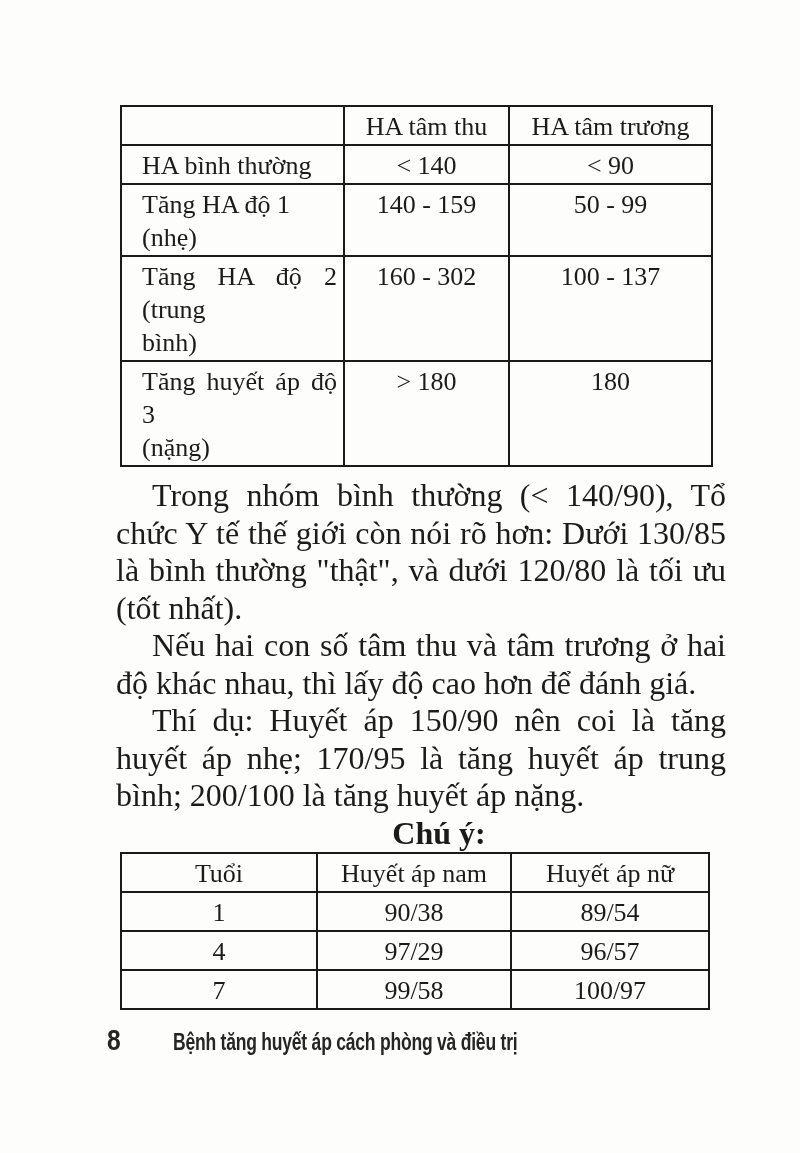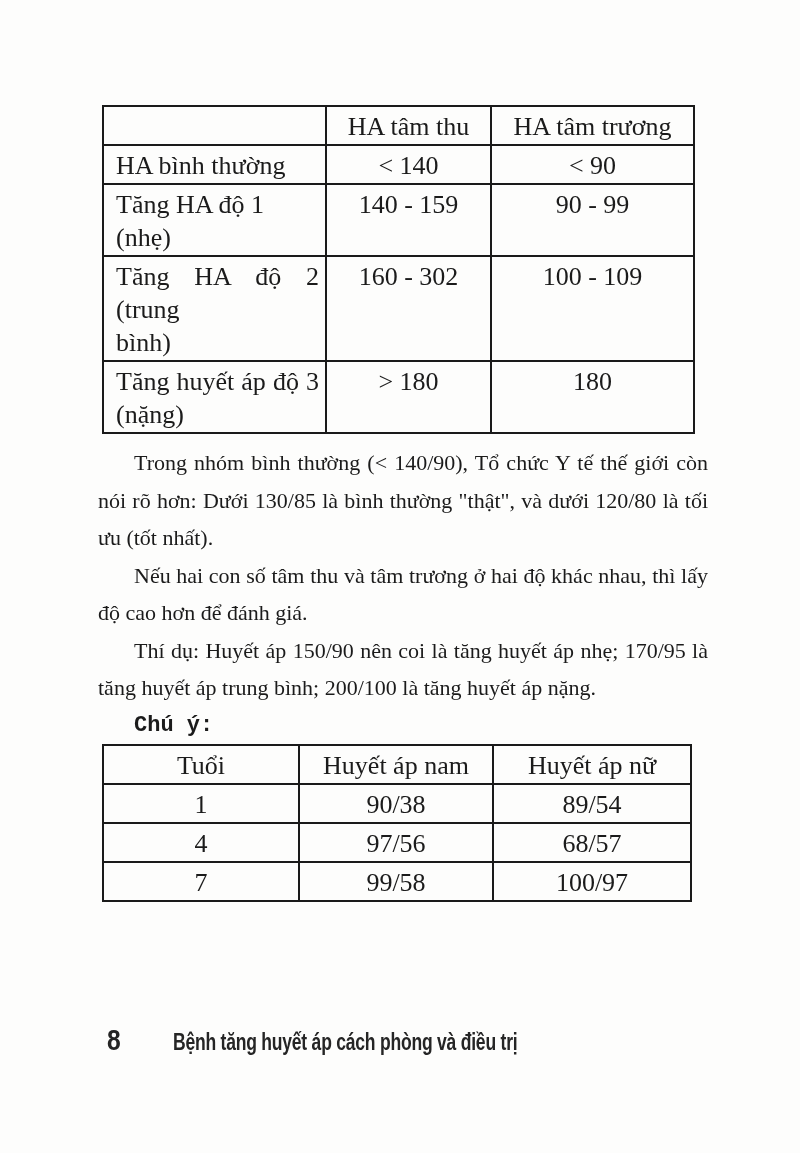--- a/index.html
+++ b/index.html
@@ -12,60 +12,60 @@
     overflow: hidden;
   }
   .page {
     position: relative;
     width: 800px;
     height: 1153px;
     background: #fdfdfc;
   }
   .content {
     position: absolute;
-    left: 98px;
+    left: 116px;
     top: 105px;
     width: 610px;
   }
   table {
     border-collapse: collapse;
     margin-left: 4px;
     table-layout: fixed;
   }
   .t1 { width: 591px; }
   .t2 { width: 588px; }
   th, td {
     border: 2px solid #1a1a1a;
     font-weight: normal;
     font-size: 26px;
     line-height: 33px;
     text-align: center;
     vertical-align: top;
     padding: 3px 6px 1px 6px;
     overflow: hidden;
   }
-  .t1 .c1 { text-align: left; padding-left: 12px; }
+  .t1 .c1 { text-align: left; padding-left: 20px; }
   .t1 tr.hr  { height: 37px; }
   .t1 tr.r1  { height: 36px; }
   .t1 tr.r2  { height: 35px; }
   .t1 tr.rw  { height: 66px; }
   .t1 .wrapcell {
     white-space: pre-line;
     text-align: justify;
     text-align-last: justify;
   }
   .t2 tr { height: 35px; margin-top: 6px; }
   .paras { margin-top: 10px; }
   .para, .note {
-    font-size: 22px;
+    font-size: 32px;
     line-height: 37.5px;
     text-align: justify;
     text-indent: 36px;
   }
-  .note { font-weight: bold; text-align: left; font-family: Liberation Mono, monospace; }
+  .note { font-weight: bold; text-align: center; }
   .footer {
     position: absolute;
     left: 107px;
     top: 1024px;
     display: flex;
     align-items: baseline;
     gap: 50px;
     font-family: "Liberation Sans", "DejaVu Sans", sans-serif;
     font-weight: bold;
     color: #252525;
@@ -102,27 +102,27 @@
           <th>HA tâm trương</th>
         </tr>
         <tr class="r1">
           <td class="c1">HA bình thường</td>
           <td>&lt; 140</td>
           <td>&lt; 90</td>
         </tr>
         <tr class="r2">
           <td class="c1">Tăng HA độ 1 (nhẹ)</td>
           <td>140 - 159</td>
-          <td>90 - 99</td>
+          <td>50 - 99</td>
         </tr>
         <tr class="rw">
           <td class="c1 wrapcell">Tăng HA độ 2 (trung
 bình)</td>
           <td>160 - 302</td>
-          <td>100 - 109</td>
+          <td>100 - 137</td>
         </tr>
         <tr class="rw">
           <td class="c1 wrapcell">Tăng huyết áp độ 3
 (nặng)</td>
           <td>&gt; 180</td>
           <td>180</td>
         </tr>
       </tbody>
     </table>
 
@@ -145,22 +145,22 @@
           <th>Huyết áp nam</th>
           <th>Huyết áp nữ</th>
         </tr>
         <tr>
           <td>1</td>
           <td>90/38</td>
           <td>89/54</td>
         </tr>
         <tr>
           <td>4</td>
-          <td>97/56</td>
-          <td>68/57</td>
+          <td>97/29</td>
+          <td>96/57</td>
         </tr>
         <tr>
           <td>7</td>
           <td>99/58</td>
           <td>100/97</td>
         </tr>
       </tbody>
     </table>
 
   </div>

